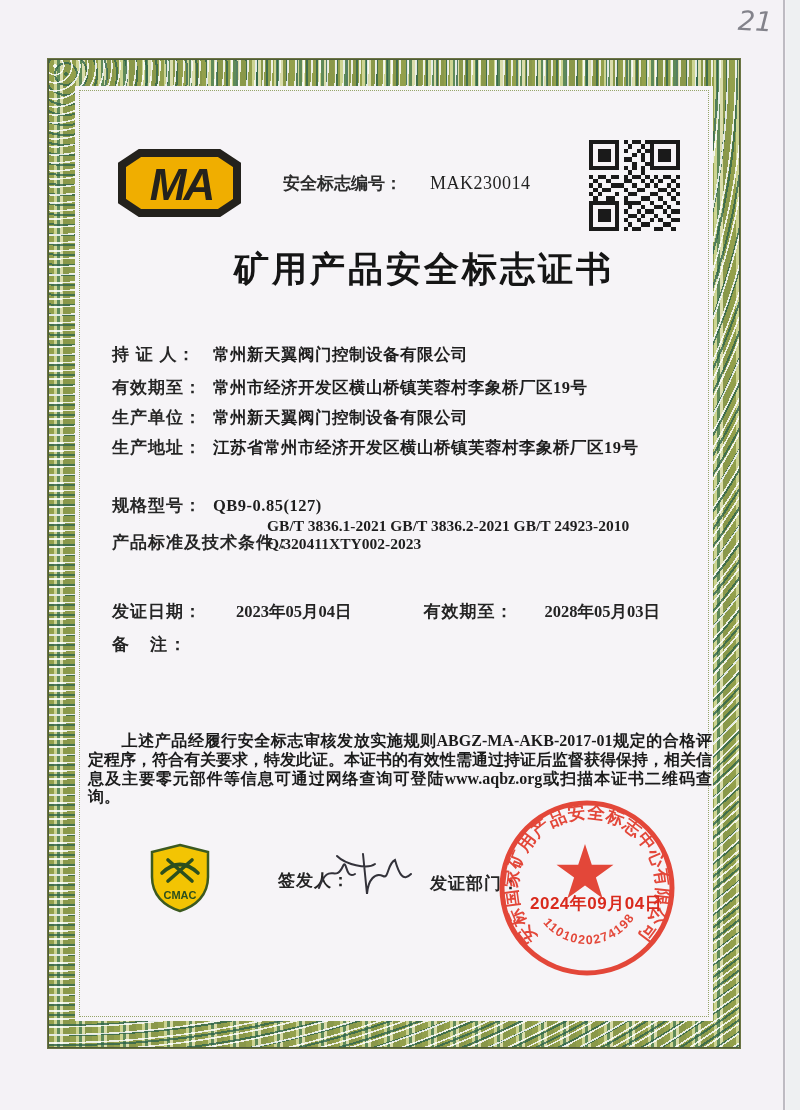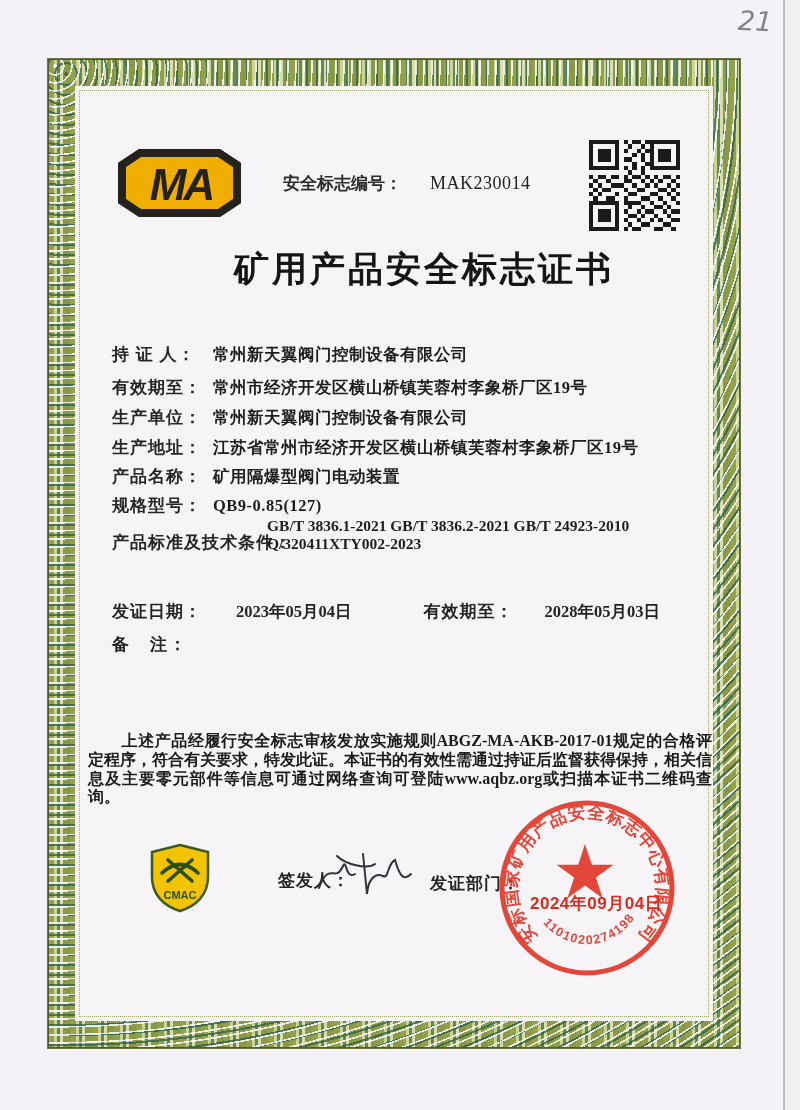--- a/index.html
+++ b/index.html
@@ -121,23 +121,20 @@
   </div>
   <div class="row" style="top:376px">
     <span class="lbl">有效期至：</span><span class="val">常州市经济开发区横山桥镇芙蓉村李象桥厂区19号</span>
   </div>
   <div class="row" style="top:406px">
     <span class="lbl">生产单位：</span><span class="val">常州新天翼阀门控制设备有限公司</span>
   </div>
   <div class="row" style="top:436px">
     <span class="lbl">生产地址：</span><span class="val">江苏省常州市经济开发区横山桥镇芙蓉村李象桥厂区19号</span>
   </div>
-  <div class="row" style="top:465px">
-    <span class="lbl">产品名称：</span><span class="val">矿用隔爆型阀门电动装置</span>
-  </div>
   <div class="row" style="top:494px">
     <span class="lbl">规格型号：</span><span class="val">QB9-0.85(127)</span>
   </div>
   <div class="std-label">产品标准及技术条件：</div>
   <div class="std-value">GB/T 3836.1-2021 GB/T 3836.2-2021 GB/T 24923-2010 Q/320411XTY002-2023</div>
 
   <div class="dates">
     <span class="lbl">发证日期：</span><span class="sp1"></span><span class="val">2023年05月04日</span><span class="sp2"></span><span class="lbl">有效期至：</span><span class="sp3"></span><span class="val">2028年05月03日</span>
   </div>
 

